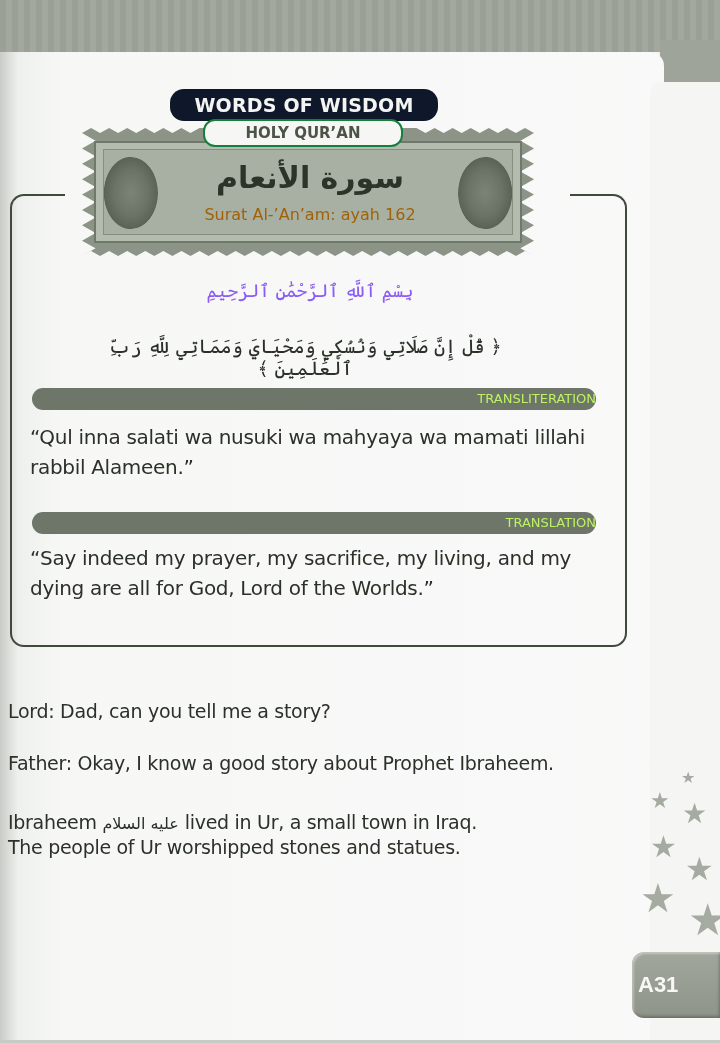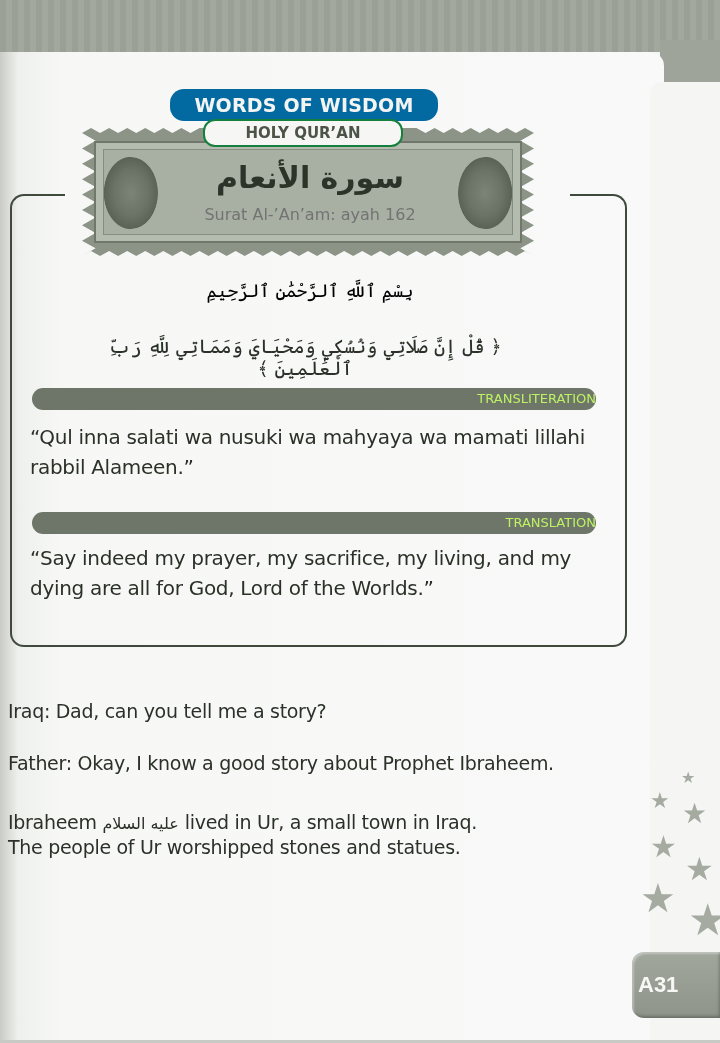--- a/index.html
+++ b/index.html
@@ -40,21 +40,21 @@
     border-top-right-radius: 14px;
   }
   .verse-box-sides {
     position: absolute; left: 10px; top: 210px; width: 617px; height: 437px;
     border-left: 2.5px solid #3f4a3c; border-right: 2.5px solid #3f4a3c; border-bottom: 2.5px solid #3f4a3c;
     border-radius: 0 0 14px 14px;
   }
   
   .wow-pill {
     position: absolute; left: 170px; top: 89px; width: 268px; height: 32px;
-    background: #0369a1;
+    background: #0f172a;
     border-radius: 14px;
     color: #f4f5f2;
     font-size: 19px; font-weight: bold;
     text-align: center; line-height: 32px;
     letter-spacing: 0.2px;
   }
   .hq-pill {
     position: absolute; left: 203px; top: 119px; width: 200px; height: 28px;
     background: #f6f7f5;
     border: 2px solid #15803d;
@@ -90,27 +90,27 @@
   .medallion.right { left: 458px; border-radius: 50% 0 0 50%; }
   .surah-ar {
     position: absolute; left: 160px; top: 160px; width: 300px;
     text-align: center; direction: rtl;
     font-size: 30px; font-weight: bold; color: #2c3429;
     font-family: "DejaVu Sans", sans-serif;
   }
   .surah-en {
     position: absolute; left: 160px; top: 205px; width: 300px;
     text-align: center;
-    font-size: 16px; color: #737373;
+    font-size: 16px; color: #a16207;
   }
   .bismillah {
     position: absolute; left: 160px; top: 280px; width: 300px;
     text-align: center; direction: rtl;
     font-family: "DejaVu Serif", serif;
-    font-size: 18px; color: #000000;
+    font-size: 18px; color: #8b5cf6;
   }
   .ayah-ar {
     position: absolute; left: 95px; top: 335px; width: 420px;
     text-align: center; direction: rtl;
     font-family: "DejaVu Serif", serif;
     font-size: 19px; color: #2b3128;
   }
   .section-bar {
     position: absolute; left: 32px; width: 564px; height: 22px;
     background: #6d7669;
@@ -172,21 +172,21 @@
 
 <div class="bismillah">بِسْمِ ٱللَّهِ ٱلرَّحْمَٰنِ ٱلرَّحِيمِ</div>
 <div class="ayah-ar">﴿ قُلْ إِنَّ صَلَاتِي وَنُسُكِي وَمَحْيَايَ وَمَمَاتِي لِلَّهِ رَبِّ ٱلْعَٰلَمِينَ ﴾</div>
 
 <div class="section-bar" style="top:388px;">TRANSLITERATION</div>
 <div class="body-text" style="top:422px;">“Qul inna salati wa nusuki wa mahyaya wa mamati lillahi rabbil Alameen.”</div>
 
 <div class="section-bar" style="top:512px;">TRANSLATION</div>
 <div class="body-text" style="top:543px;">“Say indeed my prayer, my sacrifice, my living, and my dying are all for God, Lord of the Worlds.”</div>
 
-<div class="story" style="top:700px;">Iraq: Dad, can you tell me a story?</div>
+<div class="story" style="top:700px;">Lord: Dad, can you tell me a story?</div>
 <div class="story" style="top:752px;">Father: Okay, I know a good story about Prophet Ibraheem.</div>
 <div class="story" style="top:811px;">
   <span>Ibraheem </span><span style="font-size:16px;">عليه السلام</span><span> lived in Ur, a small town in Iraq.</span>
 </div>
 <div class="story" style="top:836px;">The people of Ur worshipped stones and statues.</div>
 
 <span class="star" style="left:681px;top:770px;font-size:16px;">★</span>
 <span class="star" style="left:650px;top:790px;font-size:22px;">★</span>
 <span class="star" style="left:682px;top:800px;font-size:28px;">★</span>
 <span class="star" style="left:650px;top:832px;font-size:30px;">★</span>

